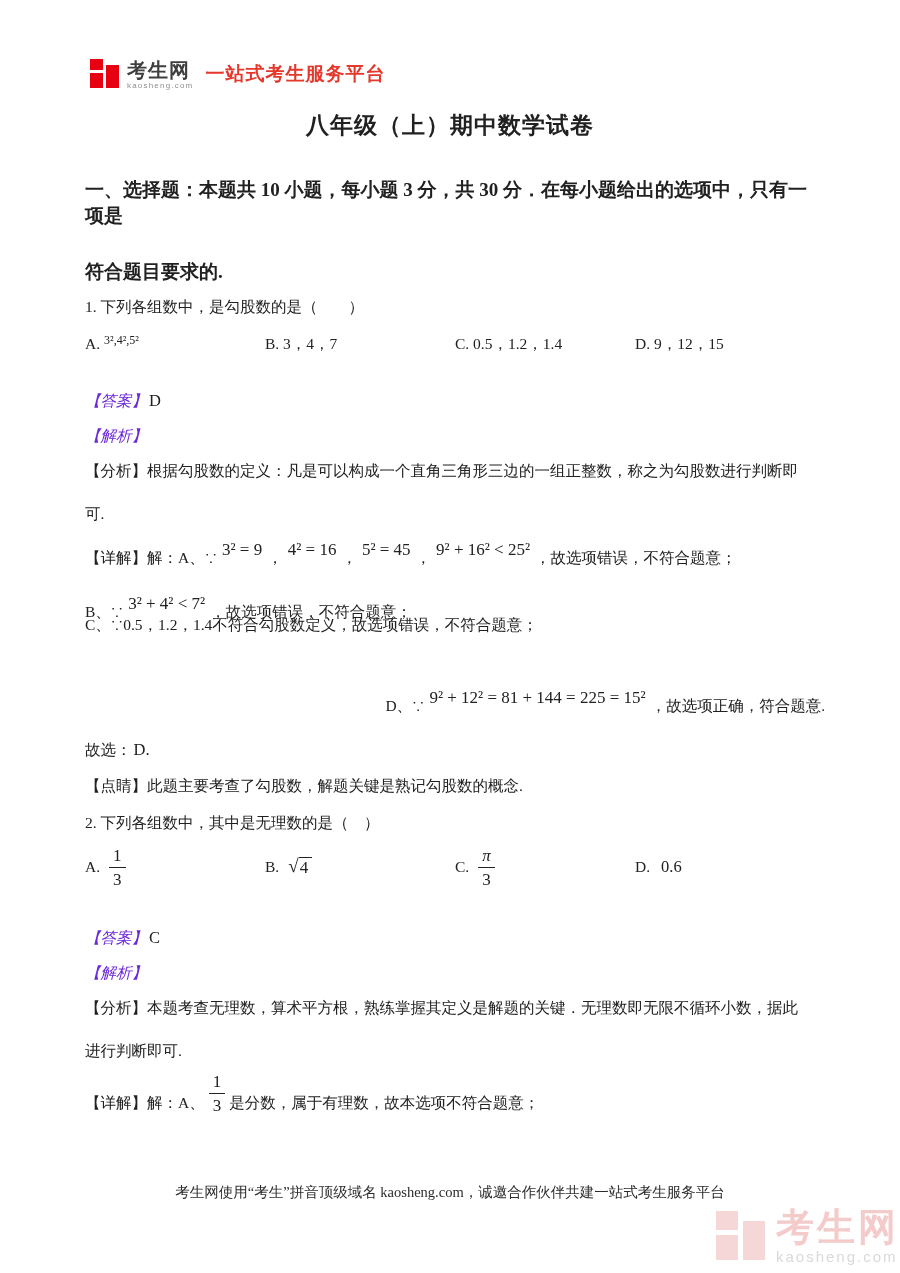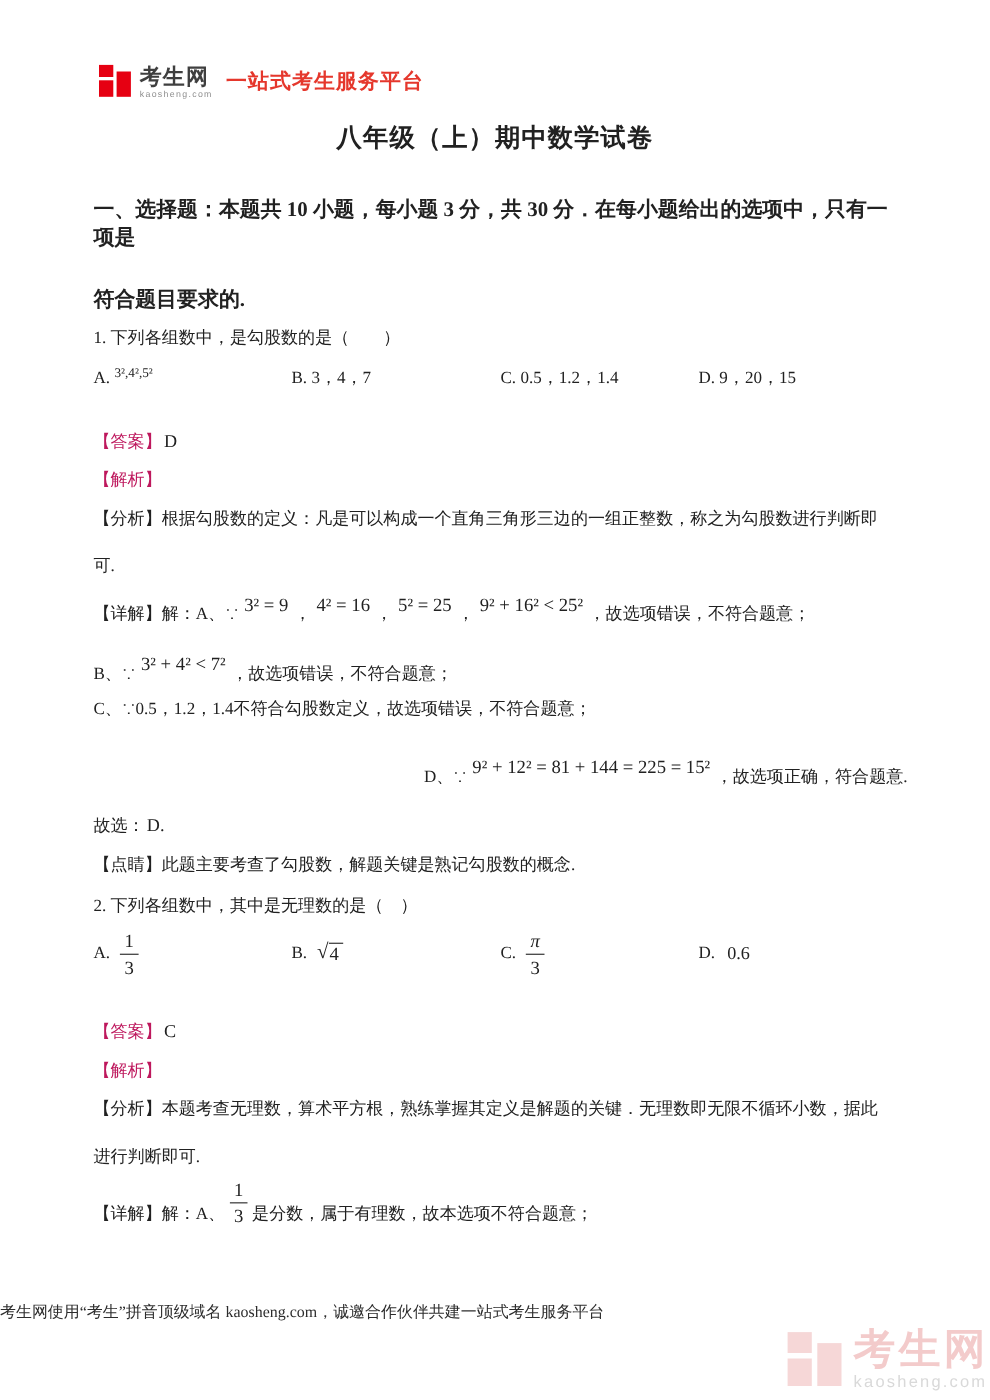--- a/index.html
+++ b/index.html
@@ -31,28 +31,28 @@
   
   .q1stem { top:297px; }
   .optrow { position:absolute; left:85px; right:0; height:44px; }
   .optrow .opt { position:absolute; top:0; line-height:44px; white-space:nowrap; }
   .o-a { left:0; } .o-b { left:180px; } .o-c { left:370px;text-align:center; } .o-d { left:550px; }
   .q1opts { top:322px; }
   .mathA { font-size:12px; position:relative; top:-5px; margin-left:4px; }
 
   .ansrow { height:24px; }
   .q1ans { top:391px; } .q1jx { top:426px; }
-  .tagblue { color:#be185d; }
+  .tagblue { color:#6d28d9;font-style:italic; }
   .ansletter { font-size:16.5px; margin-left:2px; }
 
   .q1fx1 { top:461px; } .q1fx2 { top:504px; }
 
   .detail { white-space:nowrap; }
   .m { font-size:17px; position:relative; top:-8px; margin:0 5px; display:inline-block; }
-  .q1da { top:548px; } .q1db { top:602px; } .q1dc { top:634px; } .q1dd { top:696px;text-align:right; }
+  .q1da { top:548px; } .q1db { top:602px; } .q1dc { top:615px; } .q1dd { top:696px;text-align:right; }
   .q1gc { top:740px; } .q1dj { top:776px; }
 
   .q2stem { top:813px; }
   .q2opts { position:absolute; left:85px; top:838px; height:58px; right:0; }
   .q2opts .opt { position:absolute; top:0; height:58px; display:flex; align-items:center; white-space:nowrap; }
   .optlabel { margin-right:9px; }
 
   .frac { display:inline-flex; flex-direction:column; align-items:center; line-height:1; font-size:17px; vertical-align:middle; }
   .frac .num { padding:0 4px 3px; }
   .frac .den { border-top:1.2px solid #222; padding:3px 4px 0; }
@@ -61,21 +61,21 @@
   .sqrt { display:inline-flex; align-items:flex-start; font-size:17px; line-height:1.1; }
   .sqrt .rad { font-size:19px; transform:translateY(-1px); }
   .sqrt .radicand { border-top:1.3px solid #222; padding:1px 4px 0 1px; }
 
   .q2ans { top:928px; } .q2jx { top:963px; }
   .q2fx1 { top:998px; } .q2fx2 { top:1041px; }
   .q2d { top:1062px; height:52px; display:flex; align-items:flex-end; }
   .q2d .frac { margin:0 4px; }
 
   
-  .footer { position:absolute; top:1183px; left:0; right:0; text-align:left; font-size:14.5px; color:#2c2c2c; }
+  .footer { position:absolute; top:1183px; left:0; right:0; text-align:center; font-size:14.5px; color:#2c2c2c; }
 
   
   .watermark { position:absolute; top:1208px; left:716px; display:flex; align-items:center; }
   .wm-icon { position:relative; width:52px; height:54px; }
   .wm-icon i { position:absolute; background:#f6d7d7; }
   .wm-icon .b1 { left:0; top:2px;  width:22px; height:19px; }
   .wm-icon .b2 { left:27px; top:12px; width:22px; height:39px; }
   .wm-icon .b3 { left:0; top:26px; width:22px; height:25px; }
   .wm-text { margin-left:8px; display:flex; flex-direction:column; line-height:1; }
   .wm-brand { font-family:"Liberation Sans","DejaVu Sans",sans-serif; font-weight:bold; font-size:38px; color:#f3cbcb; letter-spacing:3px; }
@@ -103,35 +103,35 @@
 
   <div class="abs sec-head sh1">一、选择题：本题共 10 小题，每小题 3 分，共 30 分．在每小题给出的选项中，只有一项是</div>
   <div class="abs sec-head sh2">符合题目要求的.</div>
 
   <div class="abs q1stem">1. 下列各组数中，是勾股数的是（　　）</div>
 
   <div class="optrow q1opts">
     <span class="opt o-a"><span>A.</span><span class="mathA">3²,4²,5²</span></span>
     <span class="opt o-b"><span>B.</span> <span>3，4，7</span></span>
     <span class="opt o-c"><span>C.</span> <span>0.5，1.2，1.4</span></span>
-    <span class="opt o-d"><span>D.</span> <span>9，20，15</span></span>
+    <span class="opt o-d"><span>D.</span> <span>9，12，15</span></span>
   </div>
 
   <div class="abs ansrow q1ans">
     <span class="tagblue">【答案】</span><span class="ansletter">D</span>
   </div>
   <div class="abs ansrow q1jx">
     <span class="tagblue">【解析】</span>
   </div>
 
   <div class="abs q1fx1">【分析】根据勾股数的定义：凡是可以构成一个直角三角形三边的一组正整数，称之为勾股数进行判断即</div>
   <div class="abs q1fx2">可.</div>
 
   <div class="abs detail q1da">
-    <span>【详解】解：A、∵</span><span class="m">3² = 9</span><span>，</span><span class="m">4² = 16</span><span>，</span><span class="m">5² = 25</span><span>，</span><span class="m">9² + 16² &lt; 25²</span><span>，故选项错误，不符合题意；</span>
+    <span>【详解】解：A、∵</span><span class="m">3² = 9</span><span>，</span><span class="m">4² = 16</span><span>，</span><span class="m">5² = 45</span><span>，</span><span class="m">9² + 16² &lt; 25²</span><span>，故选项错误，不符合题意；</span>
   </div>
 
   <div class="abs detail q1db">
     <span>B、∵</span><span class="m">3² + 4² &lt; 7²</span><span>，故选项错误，不符合题意；</span>
   </div>
 
   <div class="abs detail q1dc">C、∵0.5，1.2，1.4不符合勾股数定义，故选项错误，不符合题意；</div>
 
   <div class="abs detail q1dd">
     <span>D、∵</span><span class="m">9² + 12² = 81 + 144 = 225 = 15²</span><span>，故选项正确，符合题意.</span>

